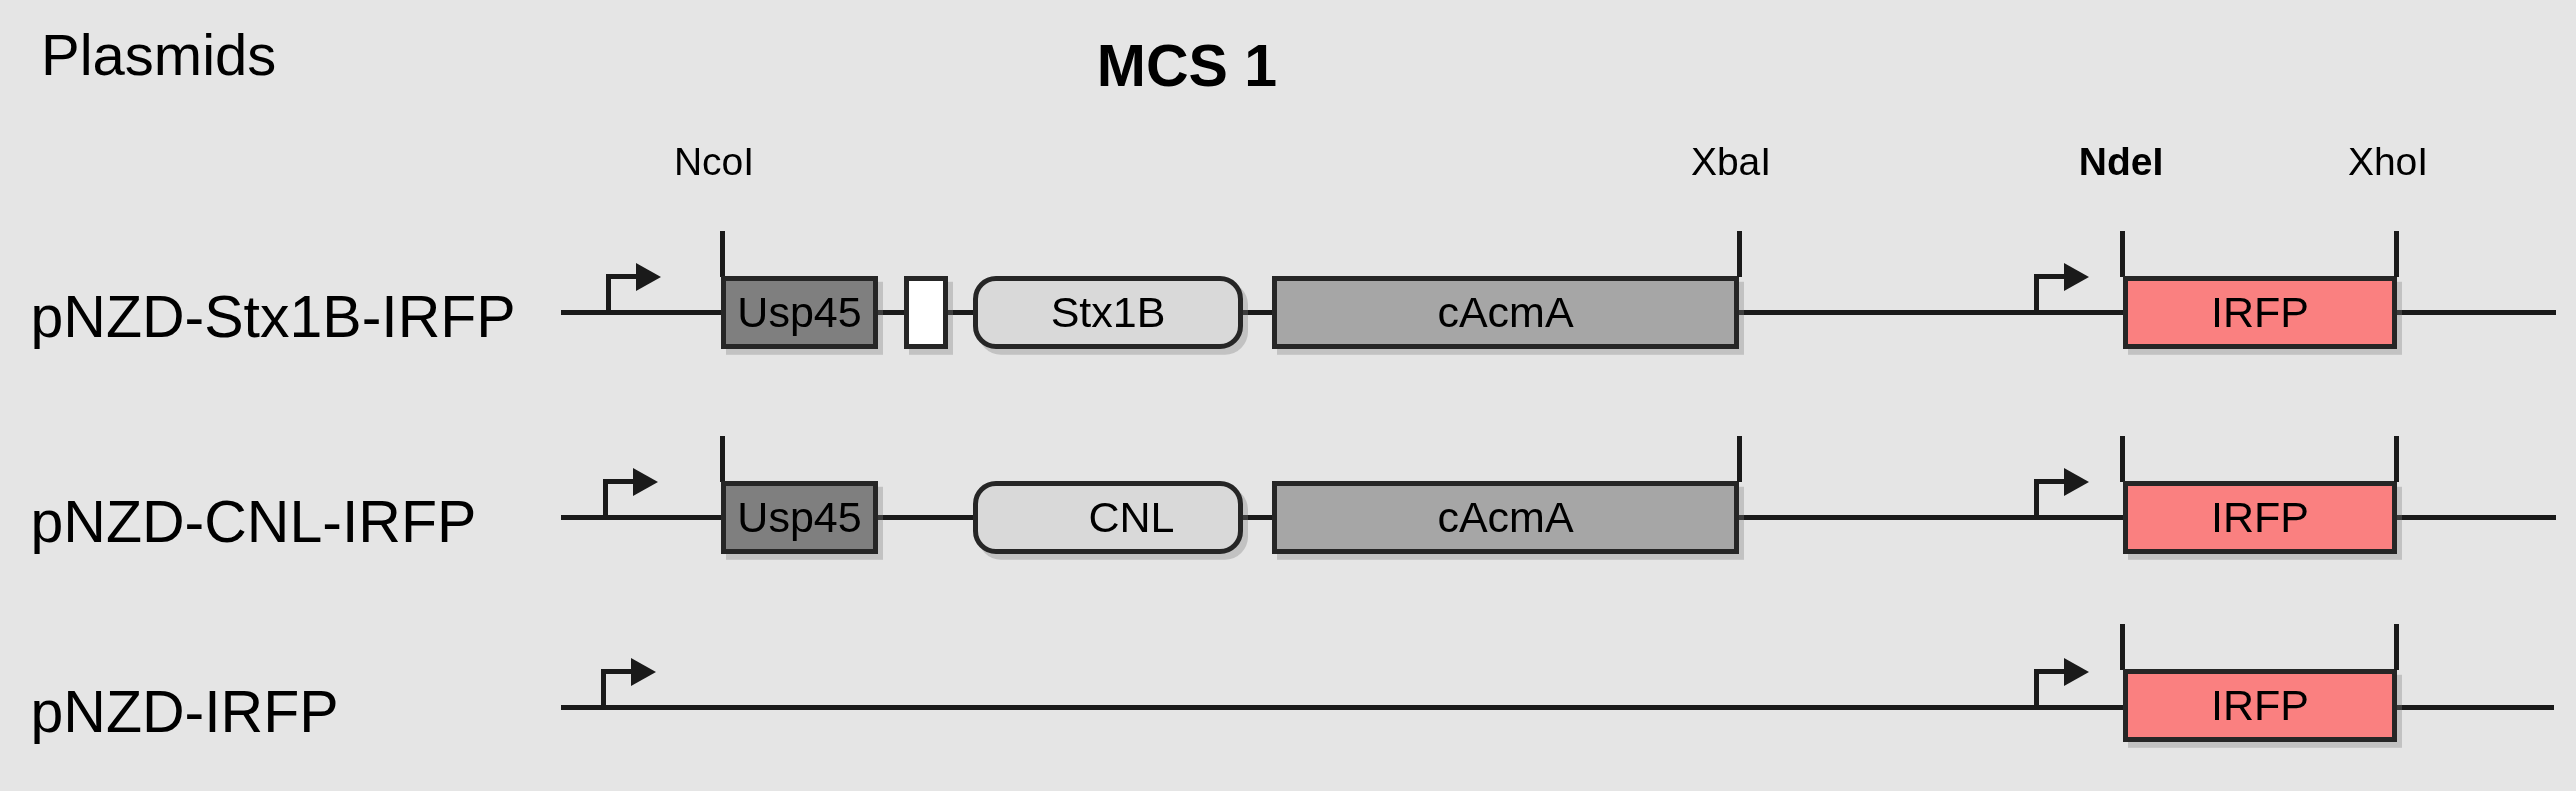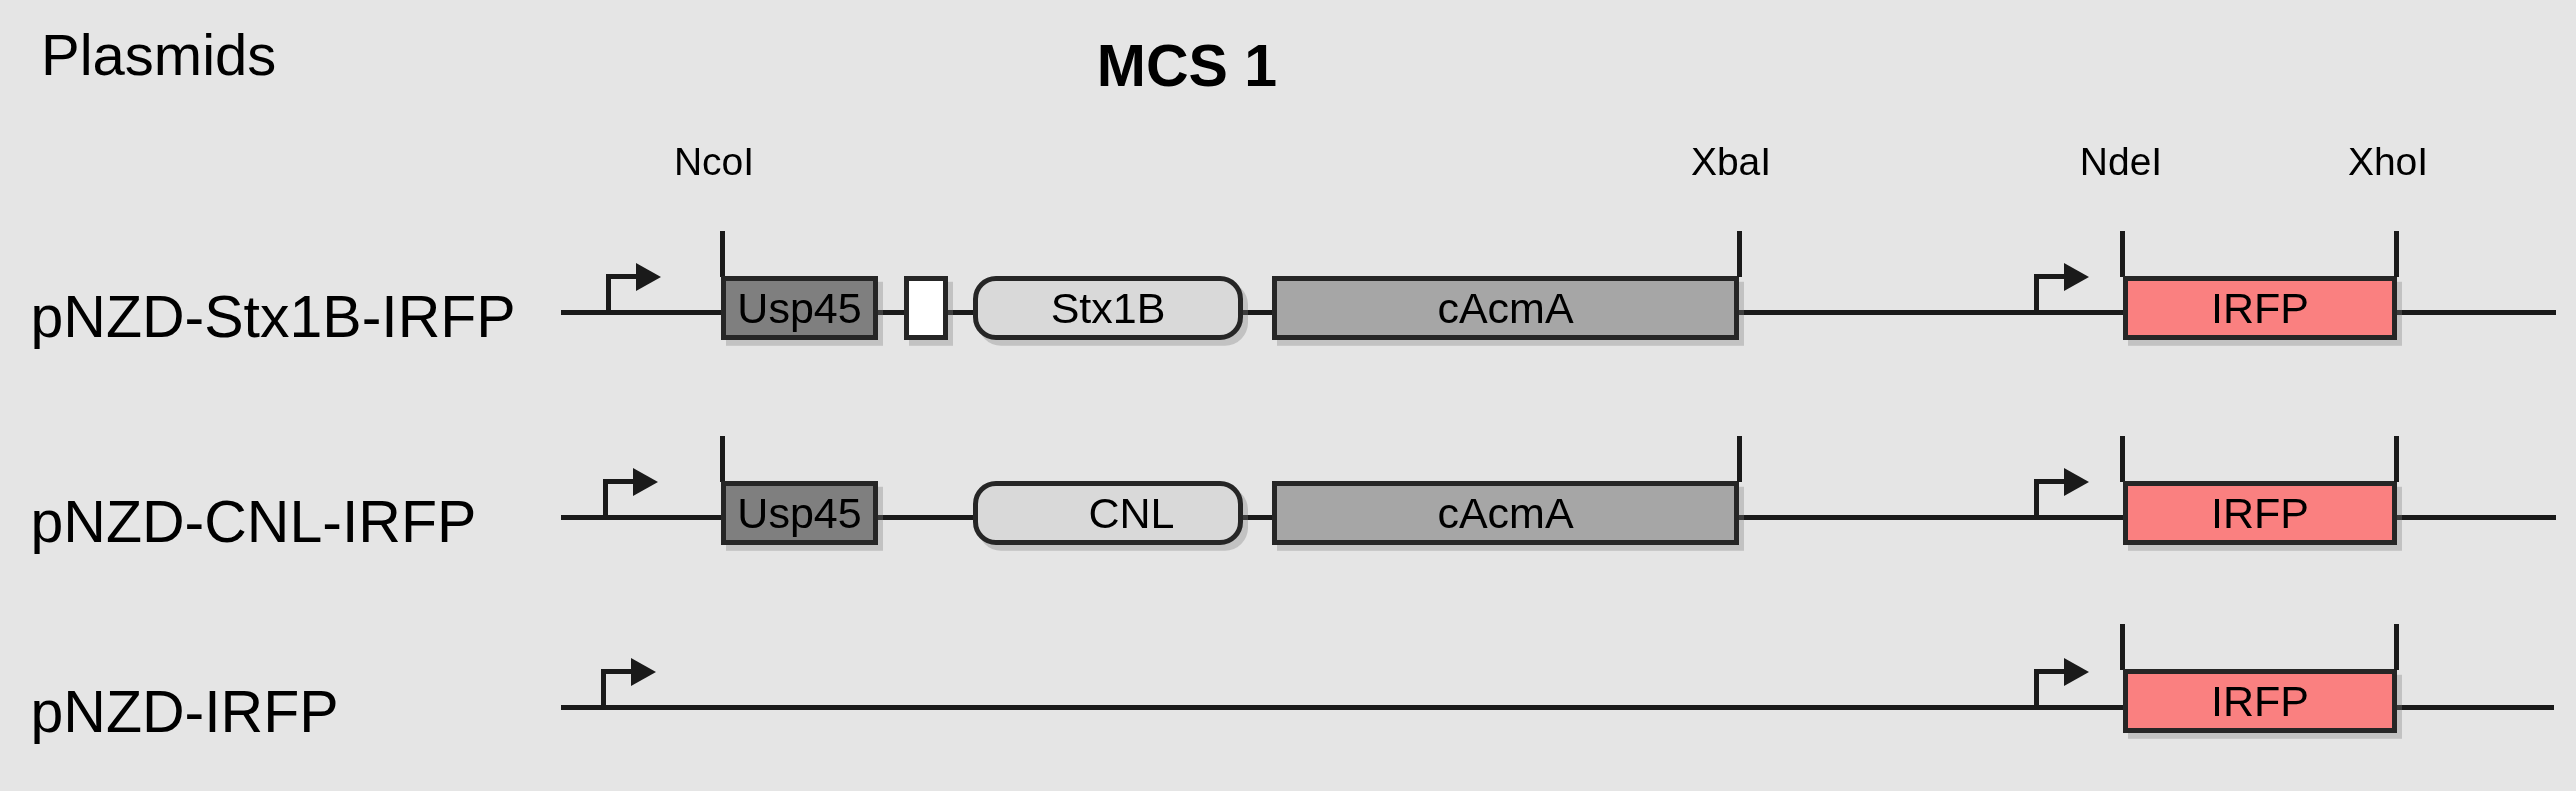--- a/index.html
+++ b/index.html
@@ -45,21 +45,21 @@
     border-left:5px solid var(--line,#1a1a1a);
     border-top:5px solid var(--line,#1a1a1a);
   }
   .promoter::after{
     content:"";position:absolute;top:-16.5px;right:-25px;width:0;height:0;
     border-left:25px solid var(--line,#1a1a1a);
     border-top:14px solid transparent;
     border-bottom:14px solid transparent;
   }
   .gbox{
-    position:absolute;height:64px;box-sizing:border-box;
+    position:absolute;height:73px;box-sizing:border-box;
     border:5px solid var(--box-border,#262626);
     display:flex;align-items:center;justify-content:center;
     font-size:43px;line-height:43px;white-space:nowrap;
     box-shadow:5px 5.8px 0 rgba(128,128,128,0.35);
   }
   .usp45{background:var(--usp45-fill,#7f7f7f);}
   .insert{background:var(--insert-fill,#d9d9d9);border-radius:23px;}
   .cacma{background:var(--cacma-fill,#a6a6a6);}
   .irfp{background:var(--irfp-fill,#fa8080);}
   .flagbox{background:var(--flag-fill,#ffffff);}
@@ -67,21 +67,21 @@
 </head>
 <body>
 
 <div class="canvas">
 
   <div class="title">Plasmids</div>
   <div class="mcs-header" style="left:1187px;">MCS 1</div>
 
   <div class="site-label" style="left:714px;">NcoI</div>
   <div class="site-label" style="left:1731px;">XbaI</div>
-  <div class="site-label" style="left:2121px;">NdeI</div>
+  <div class="site-label" style="left:2121px;font-weight:bold;">NdeI</div>
   <div class="site-label" style="left:2388px;">XhoI</div>
 
 
   <div class="row">
     <div class="plasmid-name" style="top:286px;">pNZD-Stx1B-IRFP</div>
     <div class="bb-line" style="left:561px;top:310px;width:1995px;"></div>
 
     <div class="promoter" style="left:606px;top:274px;"></div>
 
     <div class="tick" style="left:720px;top:231px;"></div>

